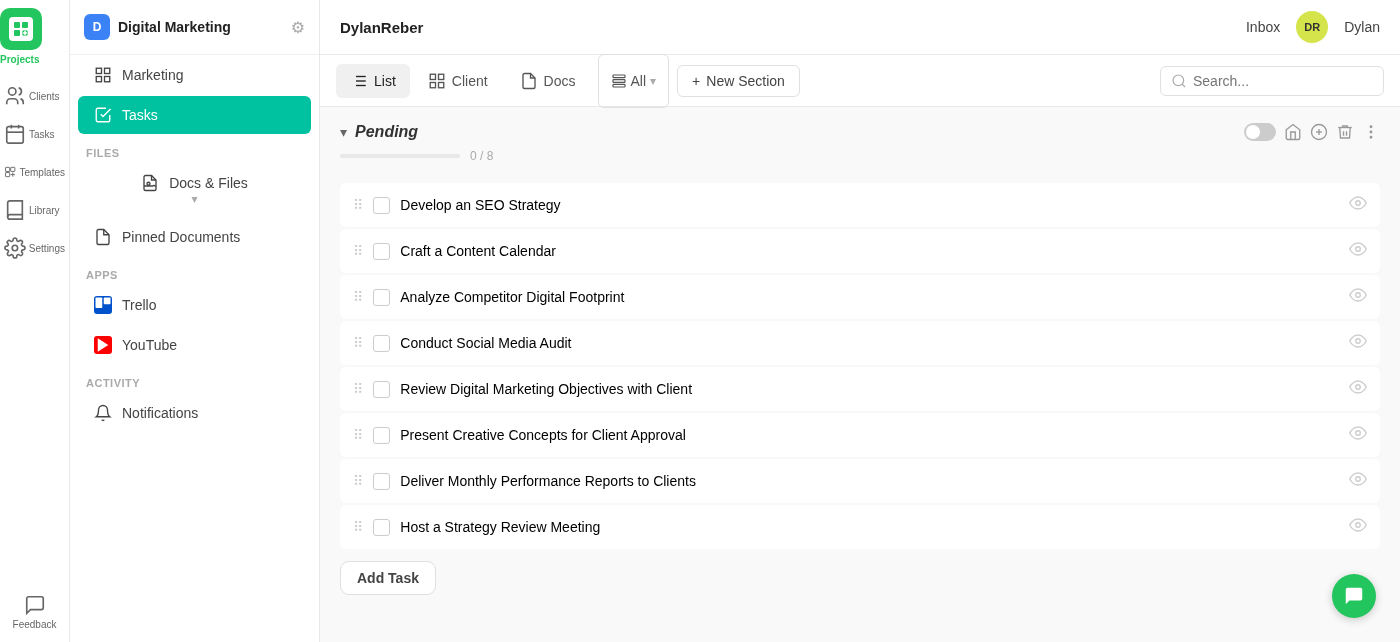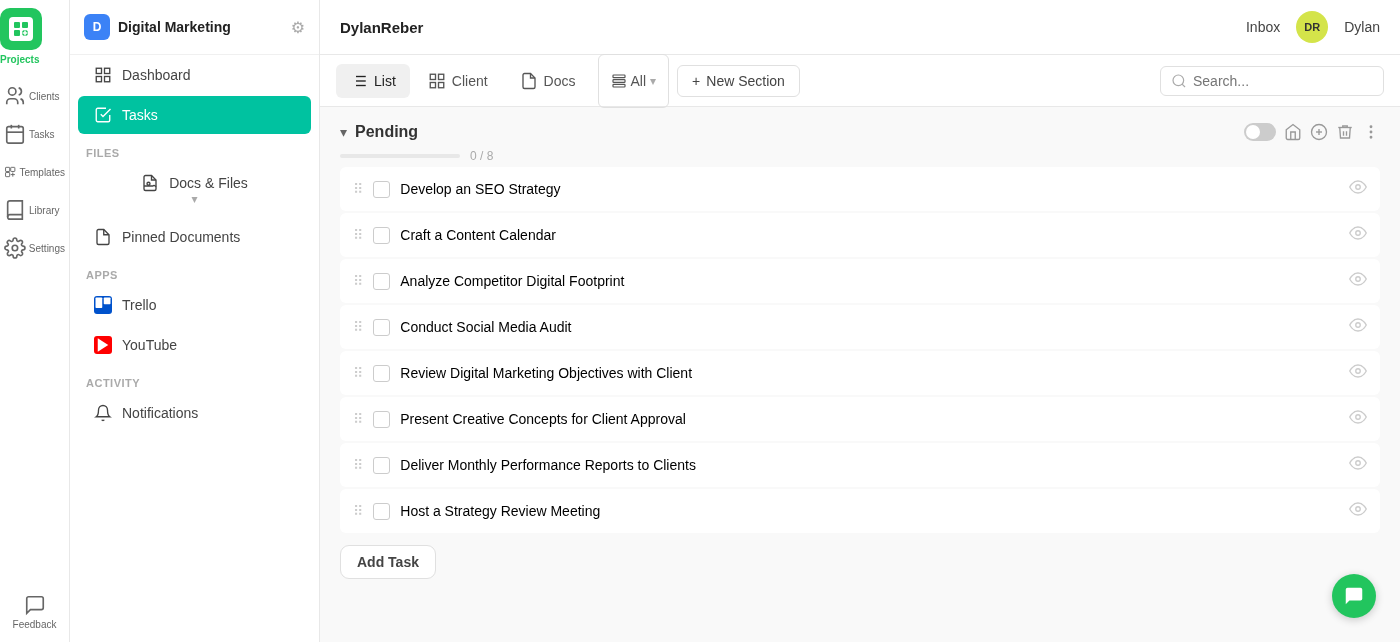--- a/index.html
+++ b/index.html
@@ -180,28 +180,28 @@
       flex: 1;
       overflow-y: auto;
       padding: 16px 20px;
     }
 
     
     .pending-header {
       display: flex; align-items: center;
       margin-bottom: 8px; gap: 8px;
     }
-    .pending-title { font-size: 16px; font-weight: 600; color: #333; }
+    .pending-title { font-size: 16px; font-weight: 600; color: #333; font-style: italic; }
     .pending-controls {
       margin-left: auto;
       display: flex; align-items: center; gap: 8px;
     }
     .pending-controls svg { width: 18px; height: 18px; color: #999; cursor: pointer; }
 
-    .progress-bar-container { margin-bottom: 4px; display: flex; align-items: center; gap: 10px; }
+    .progress-bar-container { margin-bottom: 20px; display: flex; align-items: center; gap: 10px; }
     .progress-bar-bg {
       height: 4px; background: #e8e8e8; border-radius: 2px; width: 120px;
     }
     .progress-bar-fill {
       height: 4px; background: #ccc; border-radius: 2px; width: 0%;
     }
     .progress-text { font-size: 12px; color: #aaa; }
 
     
     .task-row {
@@ -368,21 +368,21 @@
     <span class="gear-icon">⚙</span>
   </div>
 
   <div class="nav-item">
     <svg viewBox="0 0 24 24" fill="none" stroke="currentColor" stroke-width="1.8">
       <rect x="3" y="3" width="7" height="7"></rect>
         <rect x="14" y="3" width="7" height="7"></rect>
       <rect x="14" y="14" width="7" height="7"></rect>
         <rect x="3" y="14" width="7" height="7"></rect>
     </svg>
-    <span>Dashboard</span>
+    <span>Marketing</span>
   </div>
 
   <div class="nav-item active">
     <svg viewBox="0 0 24 24" fill="none" stroke="currentColor" stroke-width="1.8">
       <polyline points="9 11 12 14 22 4"></polyline>
         <path d="M21 12v7a2 2 0 0 1-2 2H5a2 2 0 0 1-2-2V5a2 2 0 0 1 2-2h11"></path>
     </svg>
     <span>Tasks</span>
   </div>
 

